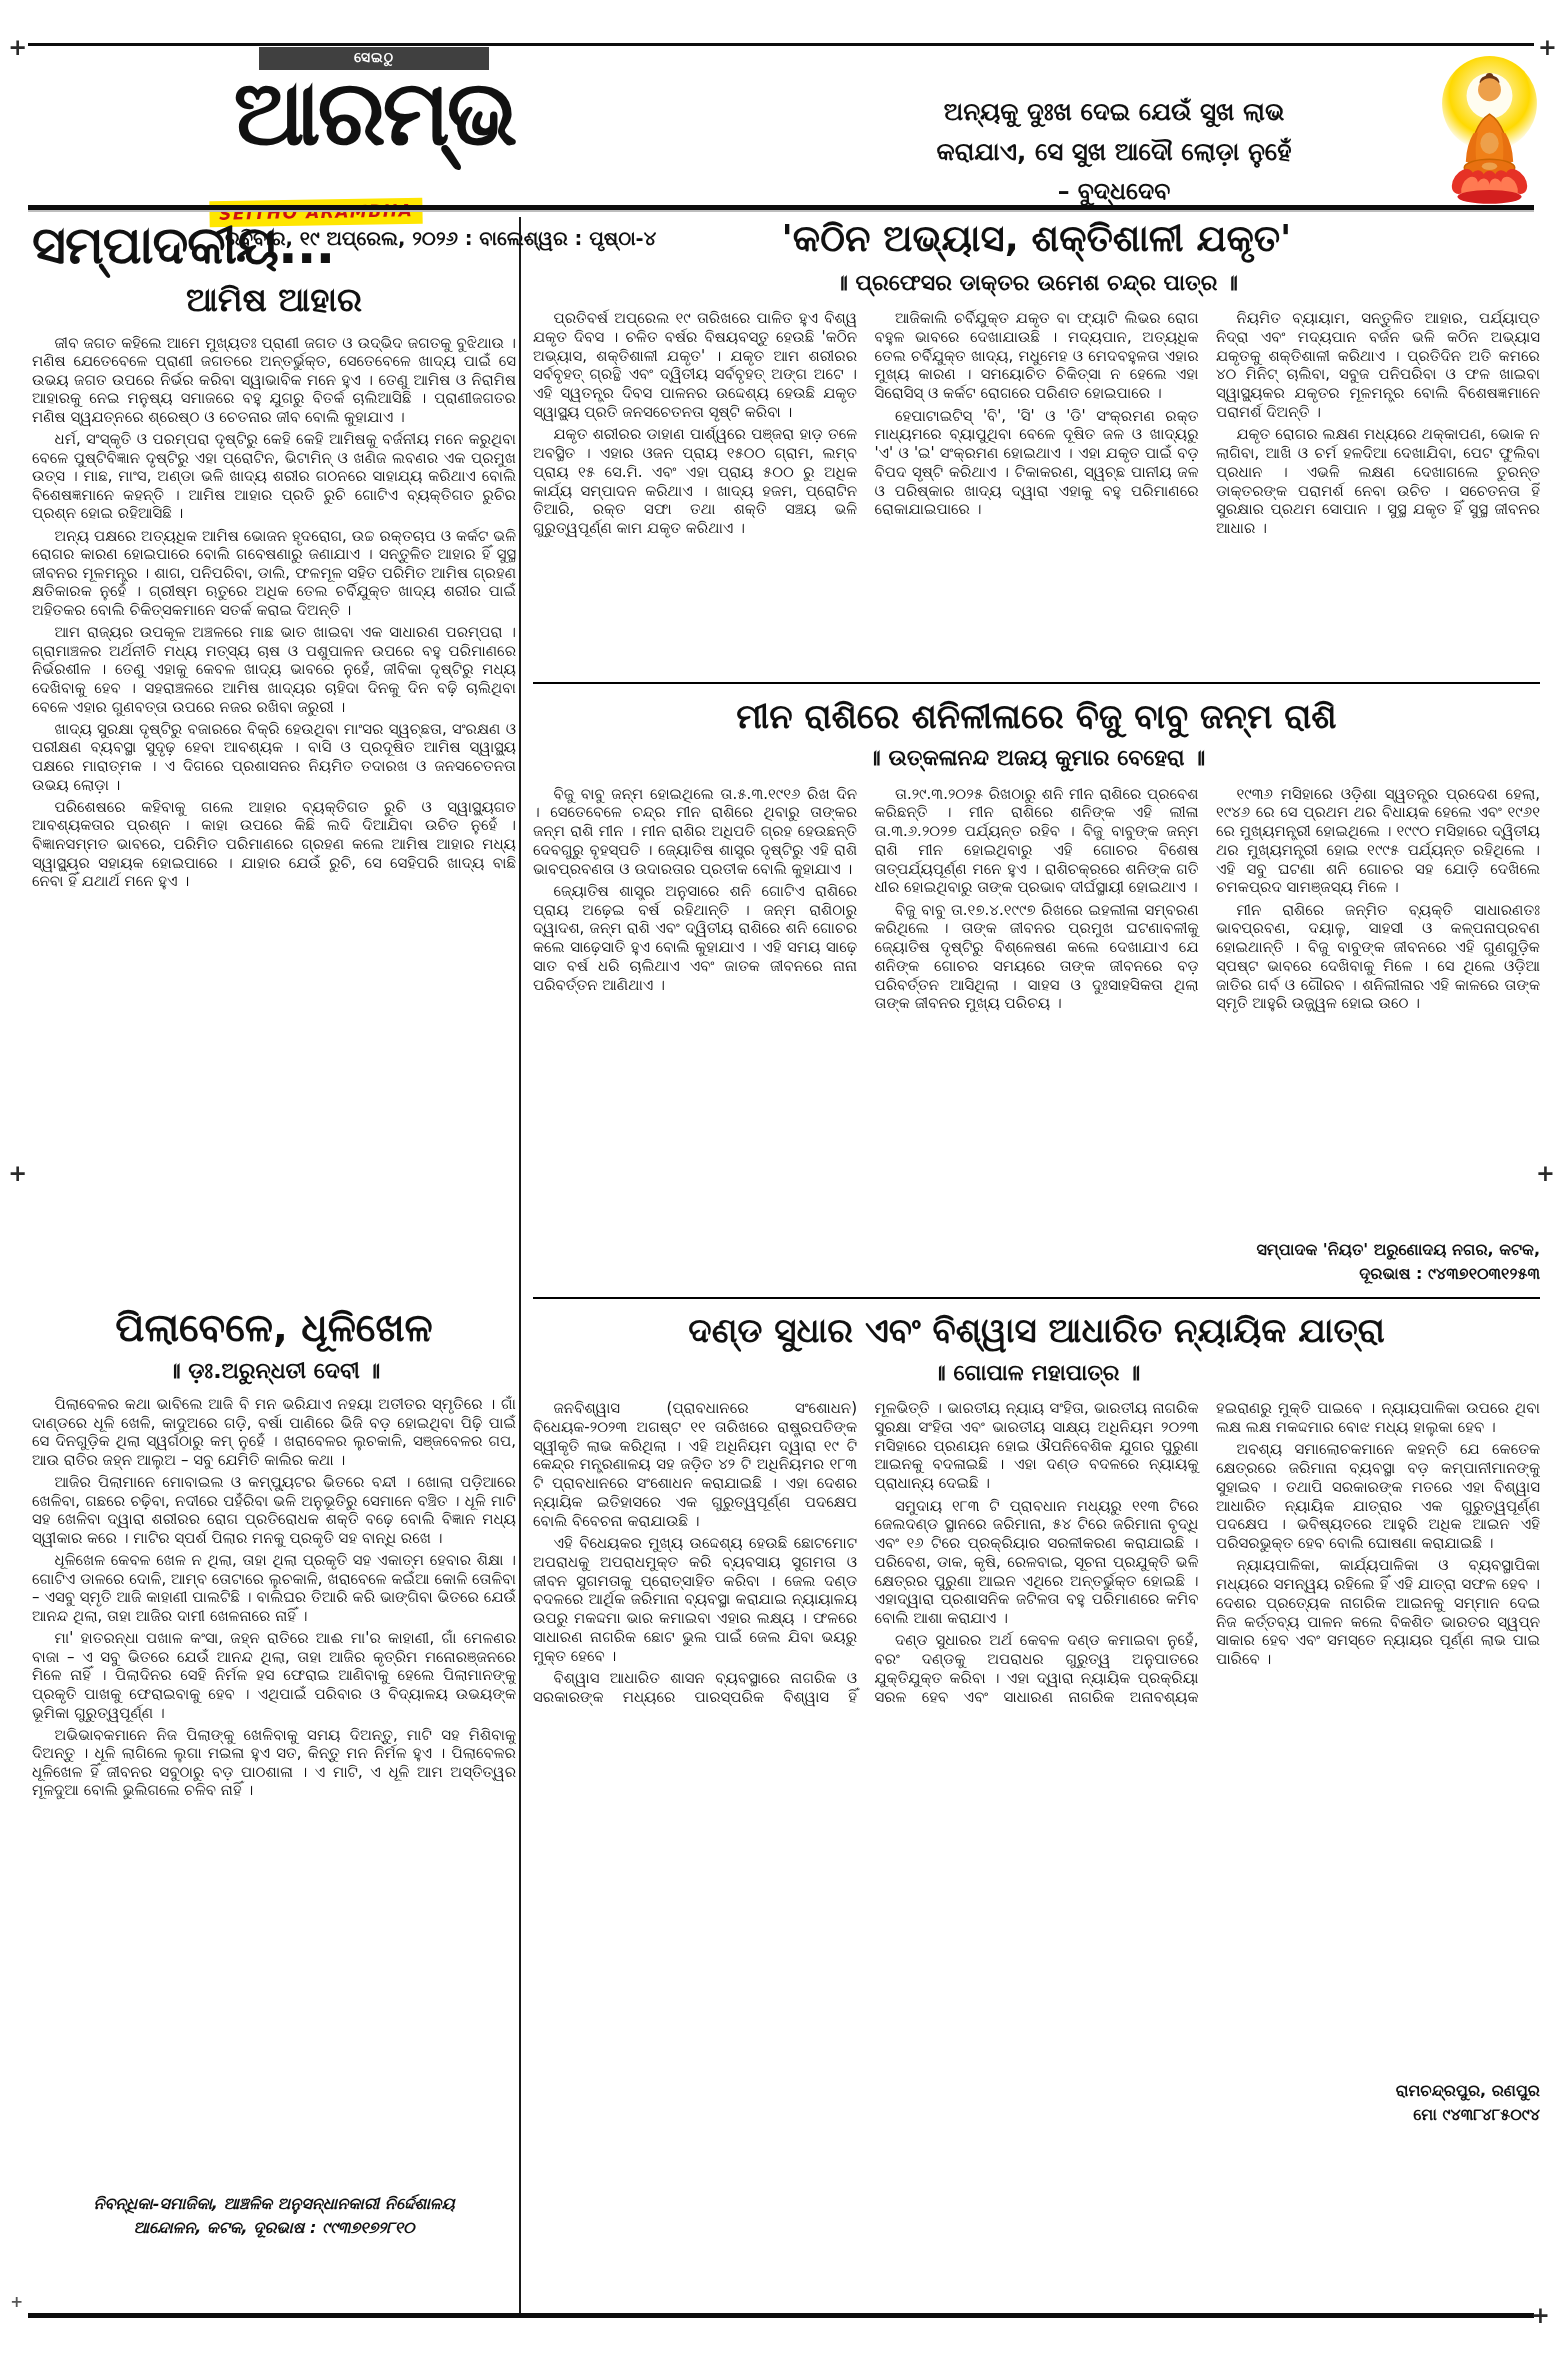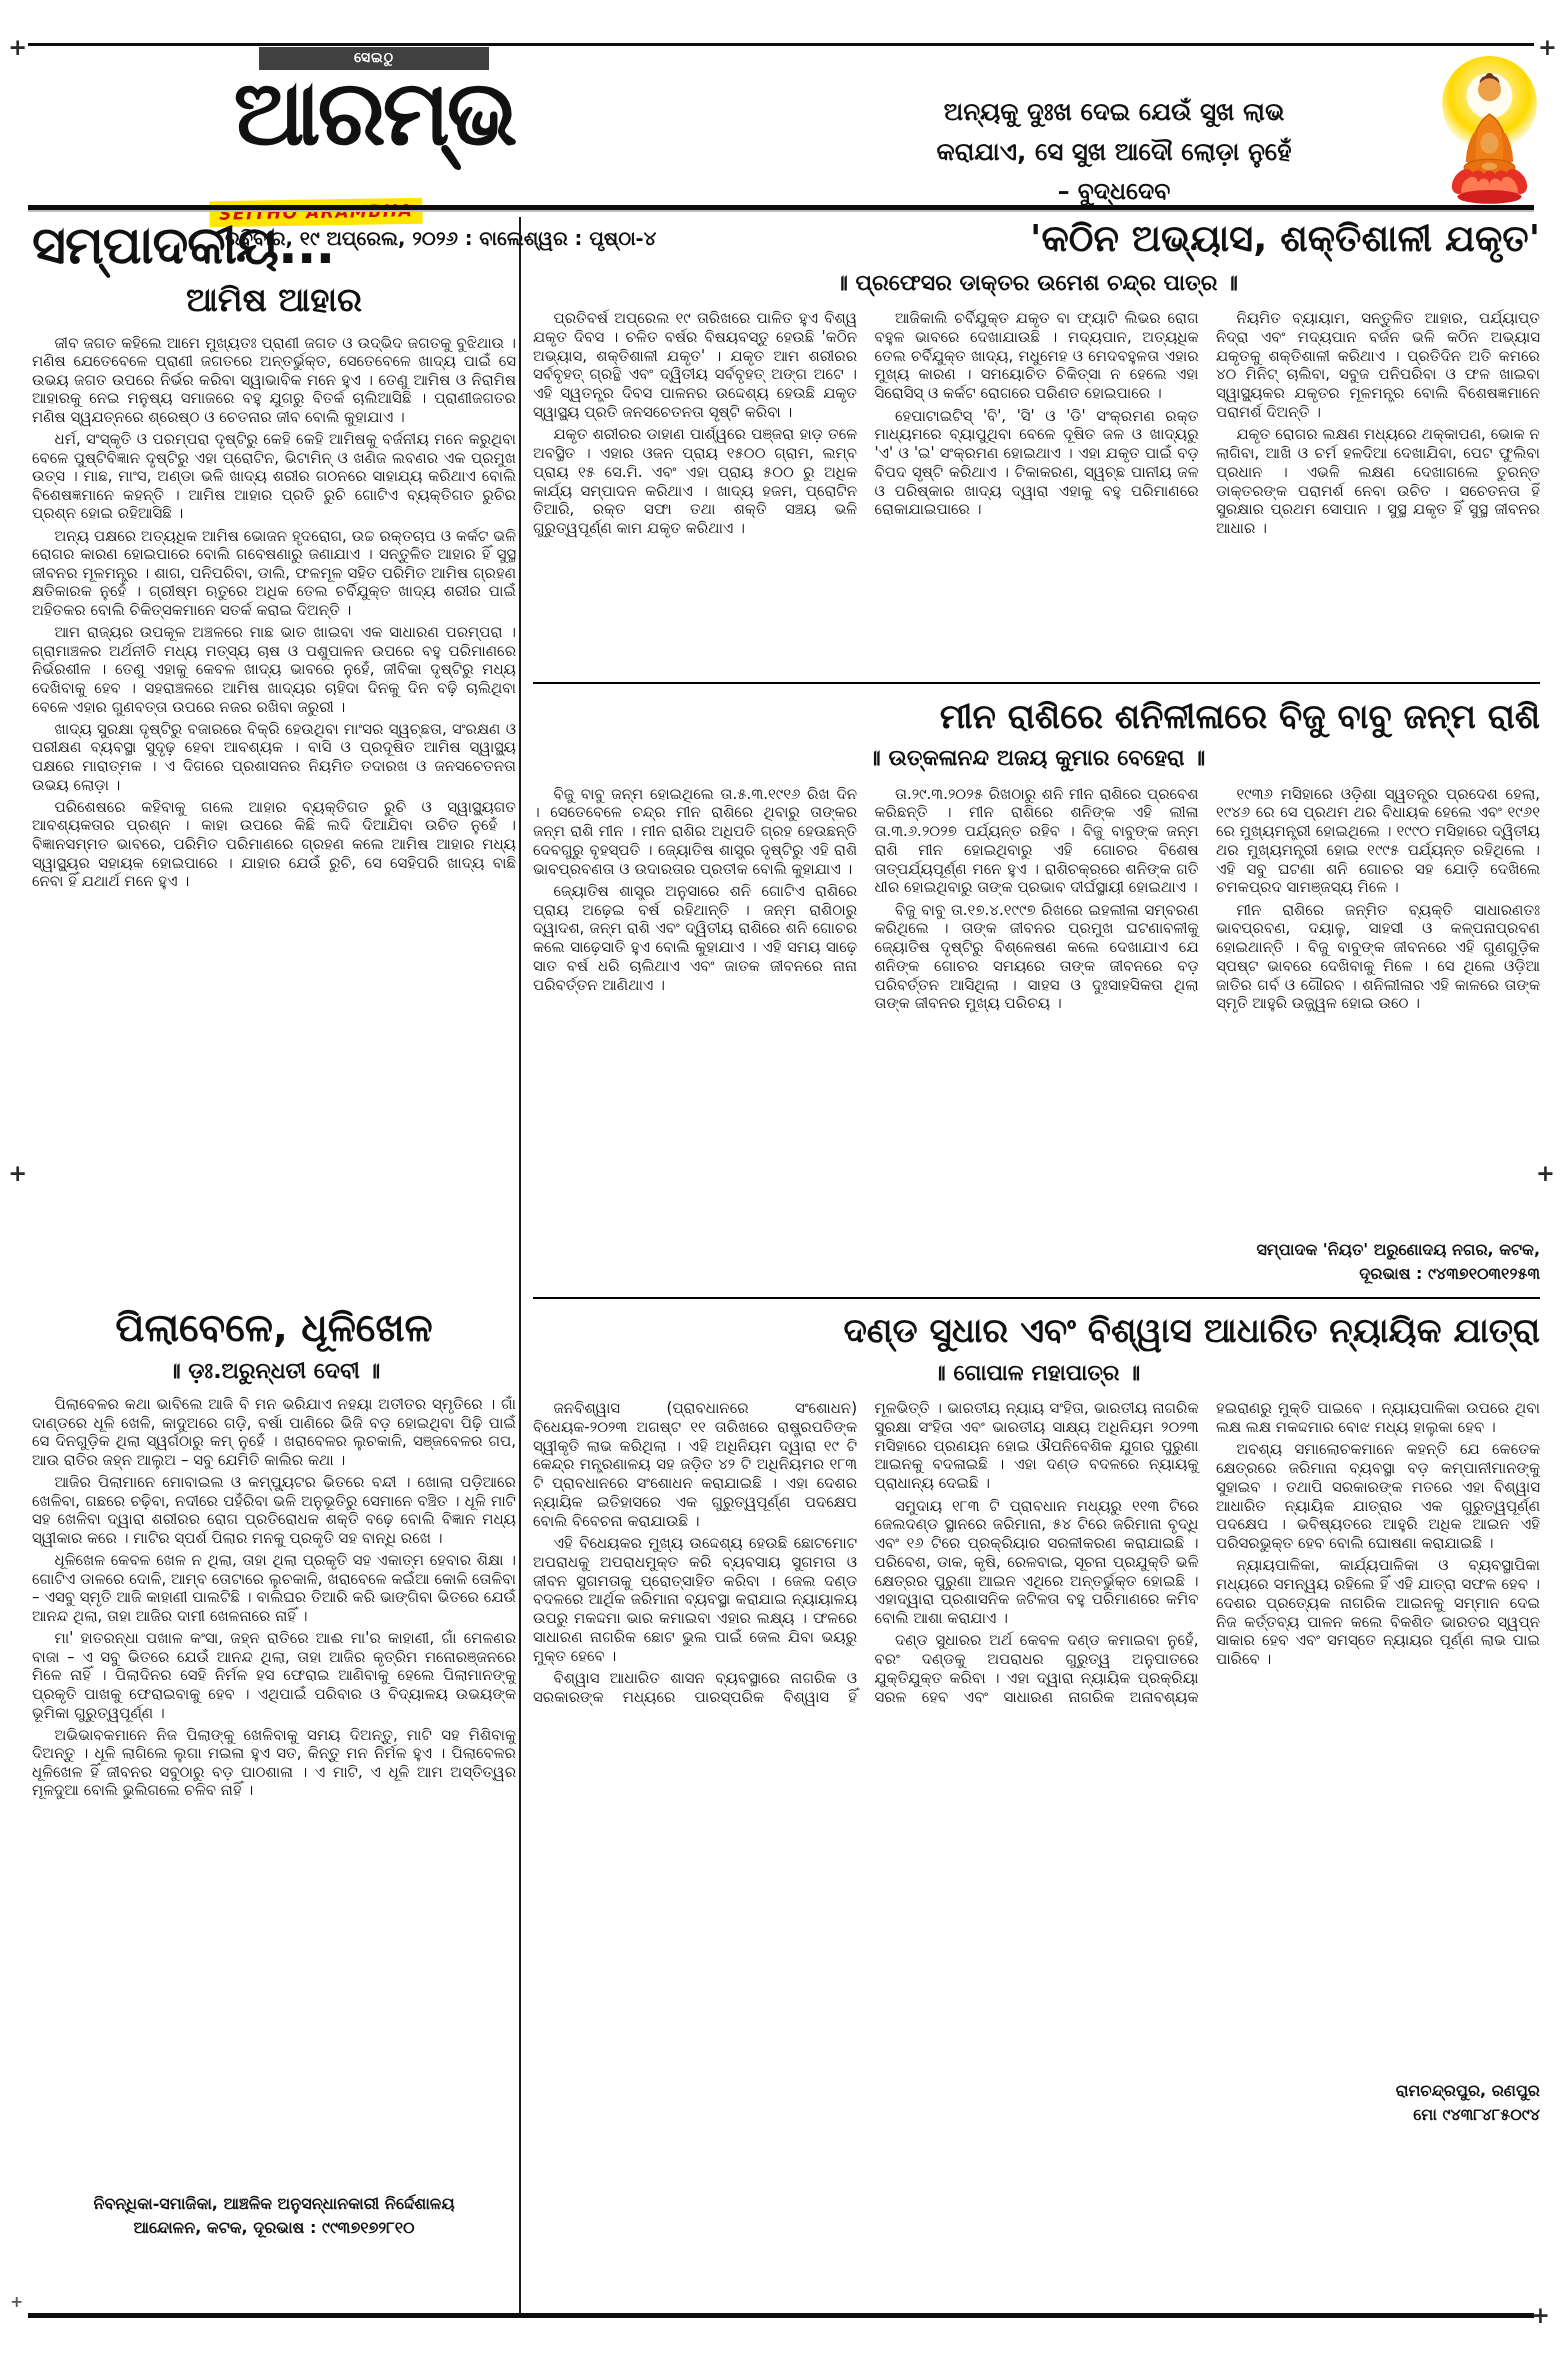--- a/index.html
+++ b/index.html
@@ -49,25 +49,25 @@
   
   .left-col{position:absolute;left:32px;top:219px;width:484px;}
   .ed-kicker{font-size:52px;font-weight:900;letter-spacing:-1px;line-height:1.02;margin:0;}
   .ed-title{font-size:33px;font-weight:bold;text-align:center;margin:8.2px 0 0;}
   .body-text{font-size:15px;line-height:1.24;text-align:justify;overflow:hidden;}
   .body-text p{margin:0 0 3.6px;text-indent:22.5px;}
   .ed-body{margin-top:13.3px;height:963px;}
   .child-title{font-size:39px;font-weight:bold;text-align:center;margin:11.3px 0 0;line-height:1.05;}
   .child-byline{font-size:22px;font-weight:bold;text-align:center;margin-top:9.2px;}
   .child-body{margin-top:12.3px;height:789px;}
-  .child-footer{margin-top:8.2px;font-size:16px;font-weight:bold;text-align:center;line-height:1.5;}
+  .child-footer{margin-top:8.2px;font-size:16px;font-weight:bold;font-style:italic;text-align:center;line-height:1.5;}
 
   
   .right-col{position:absolute;left:533px;top:219px;width:1007px;}
-  .art-headline{font-size:37px;font-weight:bold;text-align:right;margin:0;line-height:1.1;}
+  .art-headline{font-size:37px;font-weight:bold;text-align:center;margin:0;line-height:1.1;}
   .art-headline.sz2{font-size:34px;}
   .art-byline{font-size:22px;font-weight:bold;text-align:center;margin-top:10.2px;}
   .art-body{margin-top:14.3px;column-gap:17.4px;column-count:3;font-size:15px;line-height:1.25;text-align:justify;overflow:hidden;}
   .art-body p{margin:0 0 3.6px;text-indent:20.5px;}
   #liver-body{height:362px;}
   #astro-body{height:447px;}
   #judicial-body{height:674px;}
   .art-footer{text-align:right;font-weight:bold;font-size:16px;line-height:1.5;margin-top:6.1px;}
   .art-divider{border:none;border-top:2.6px solid #000;margin:11.3px 0 13.3px;}
 

